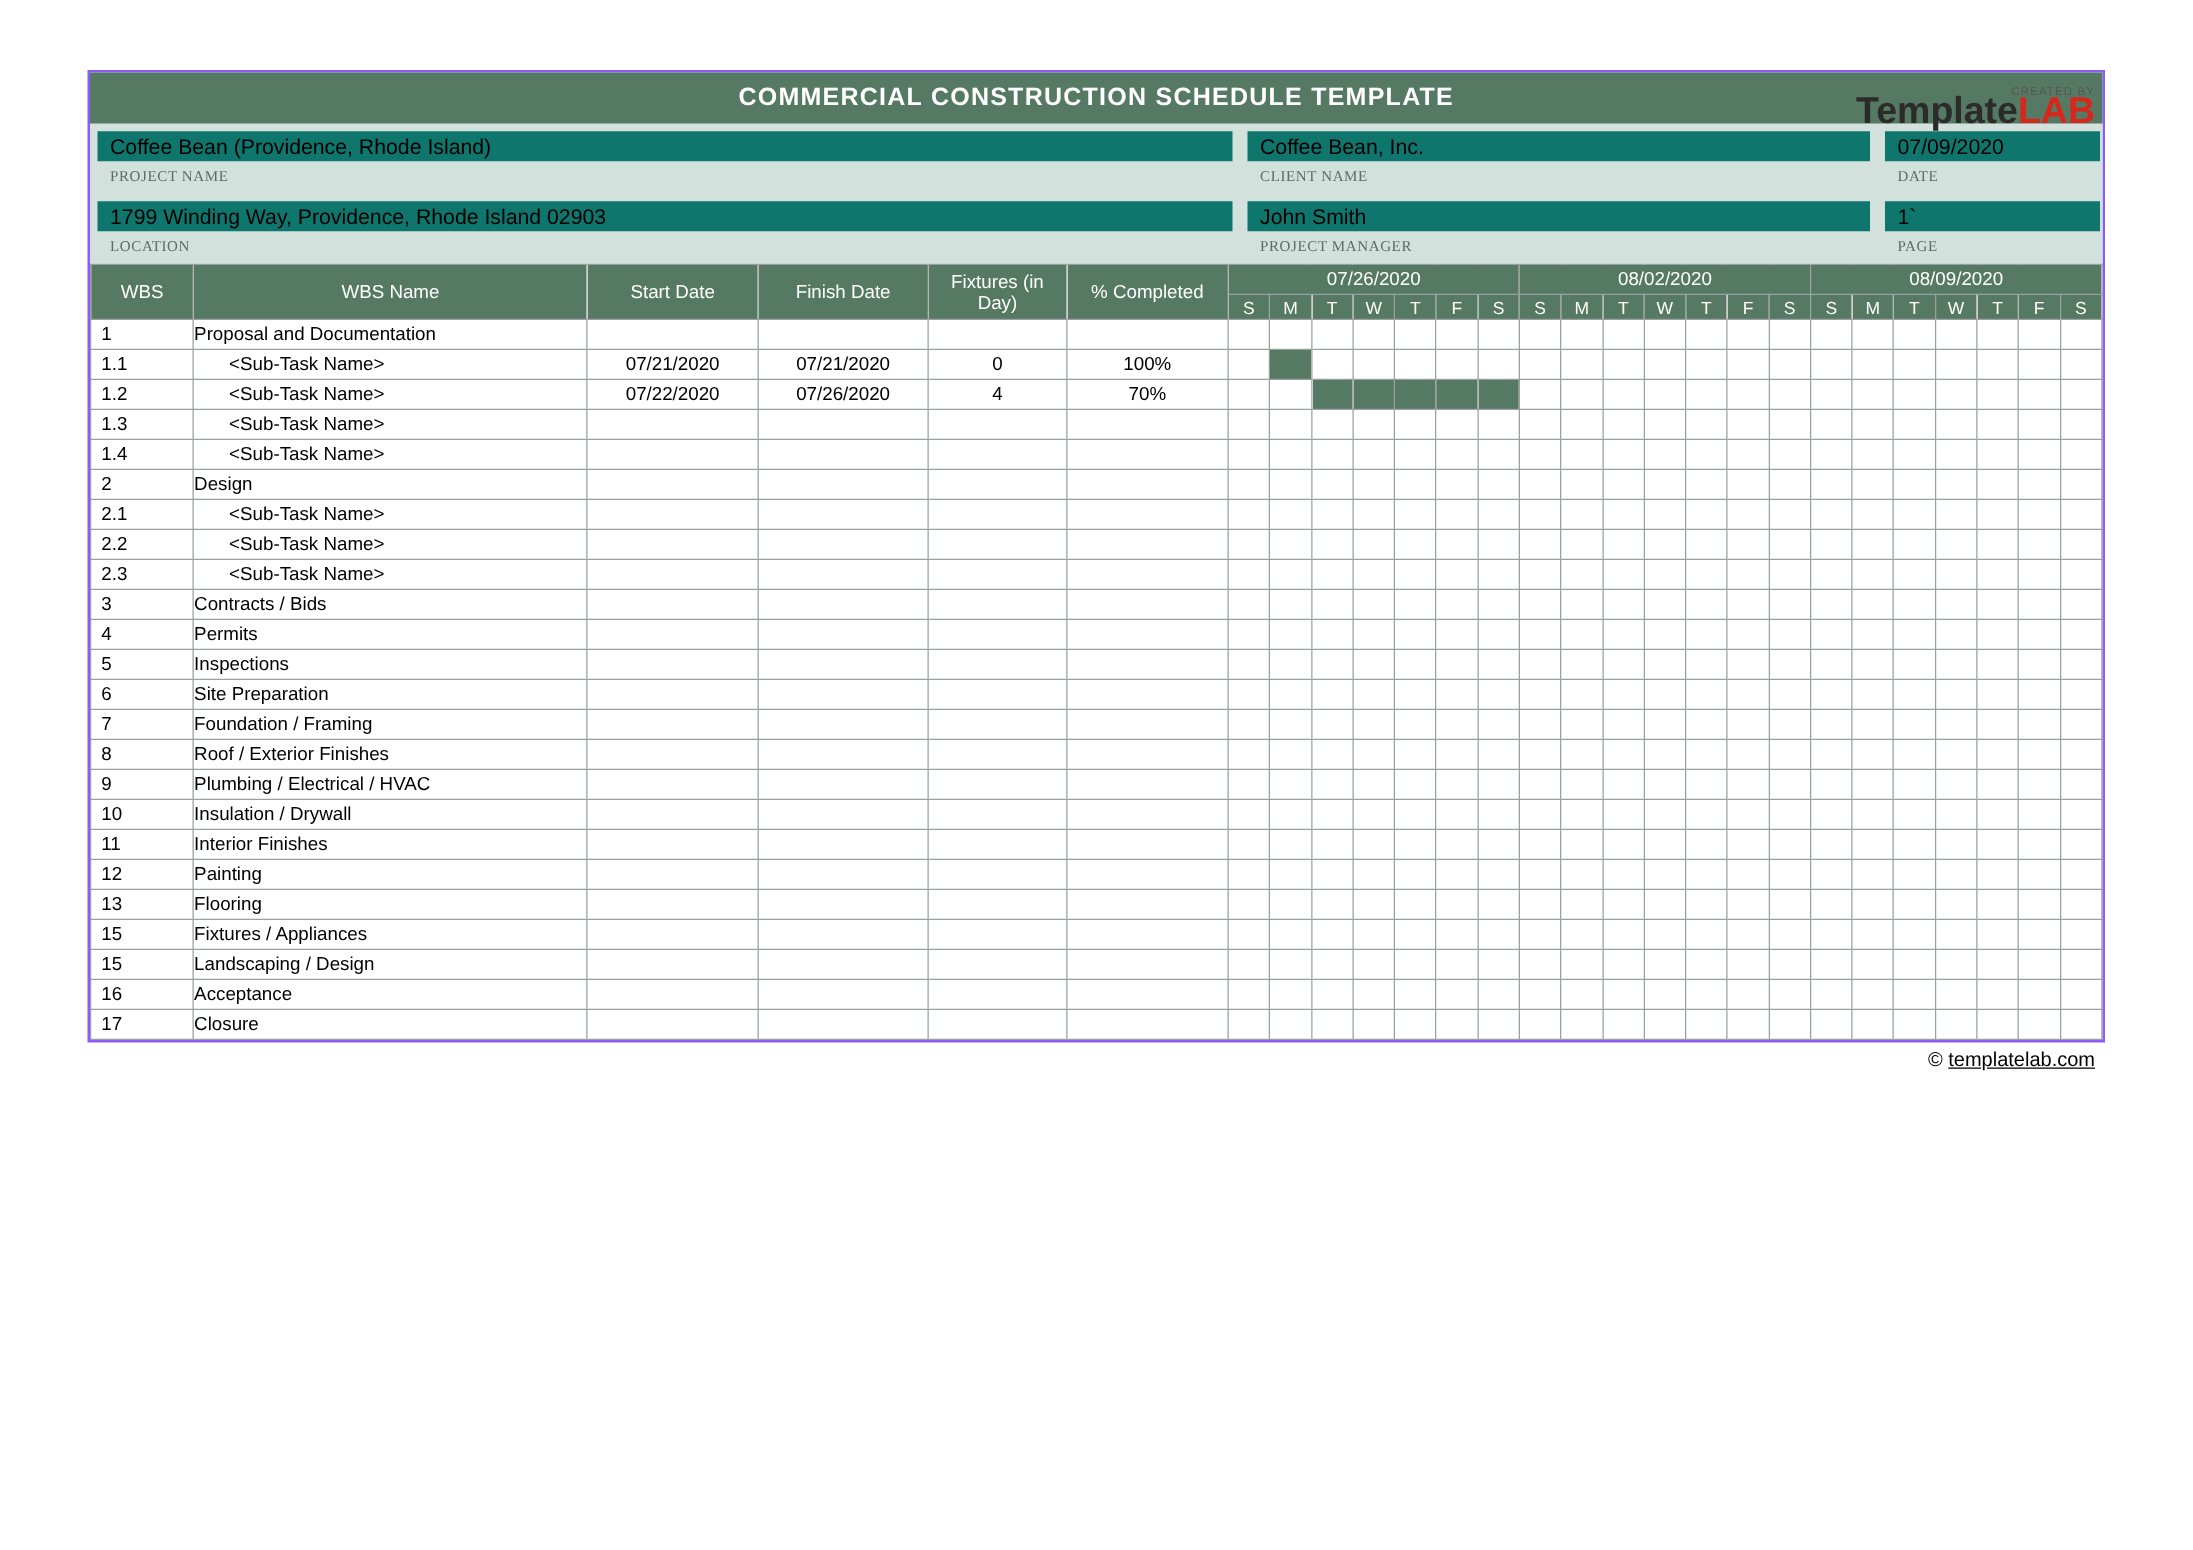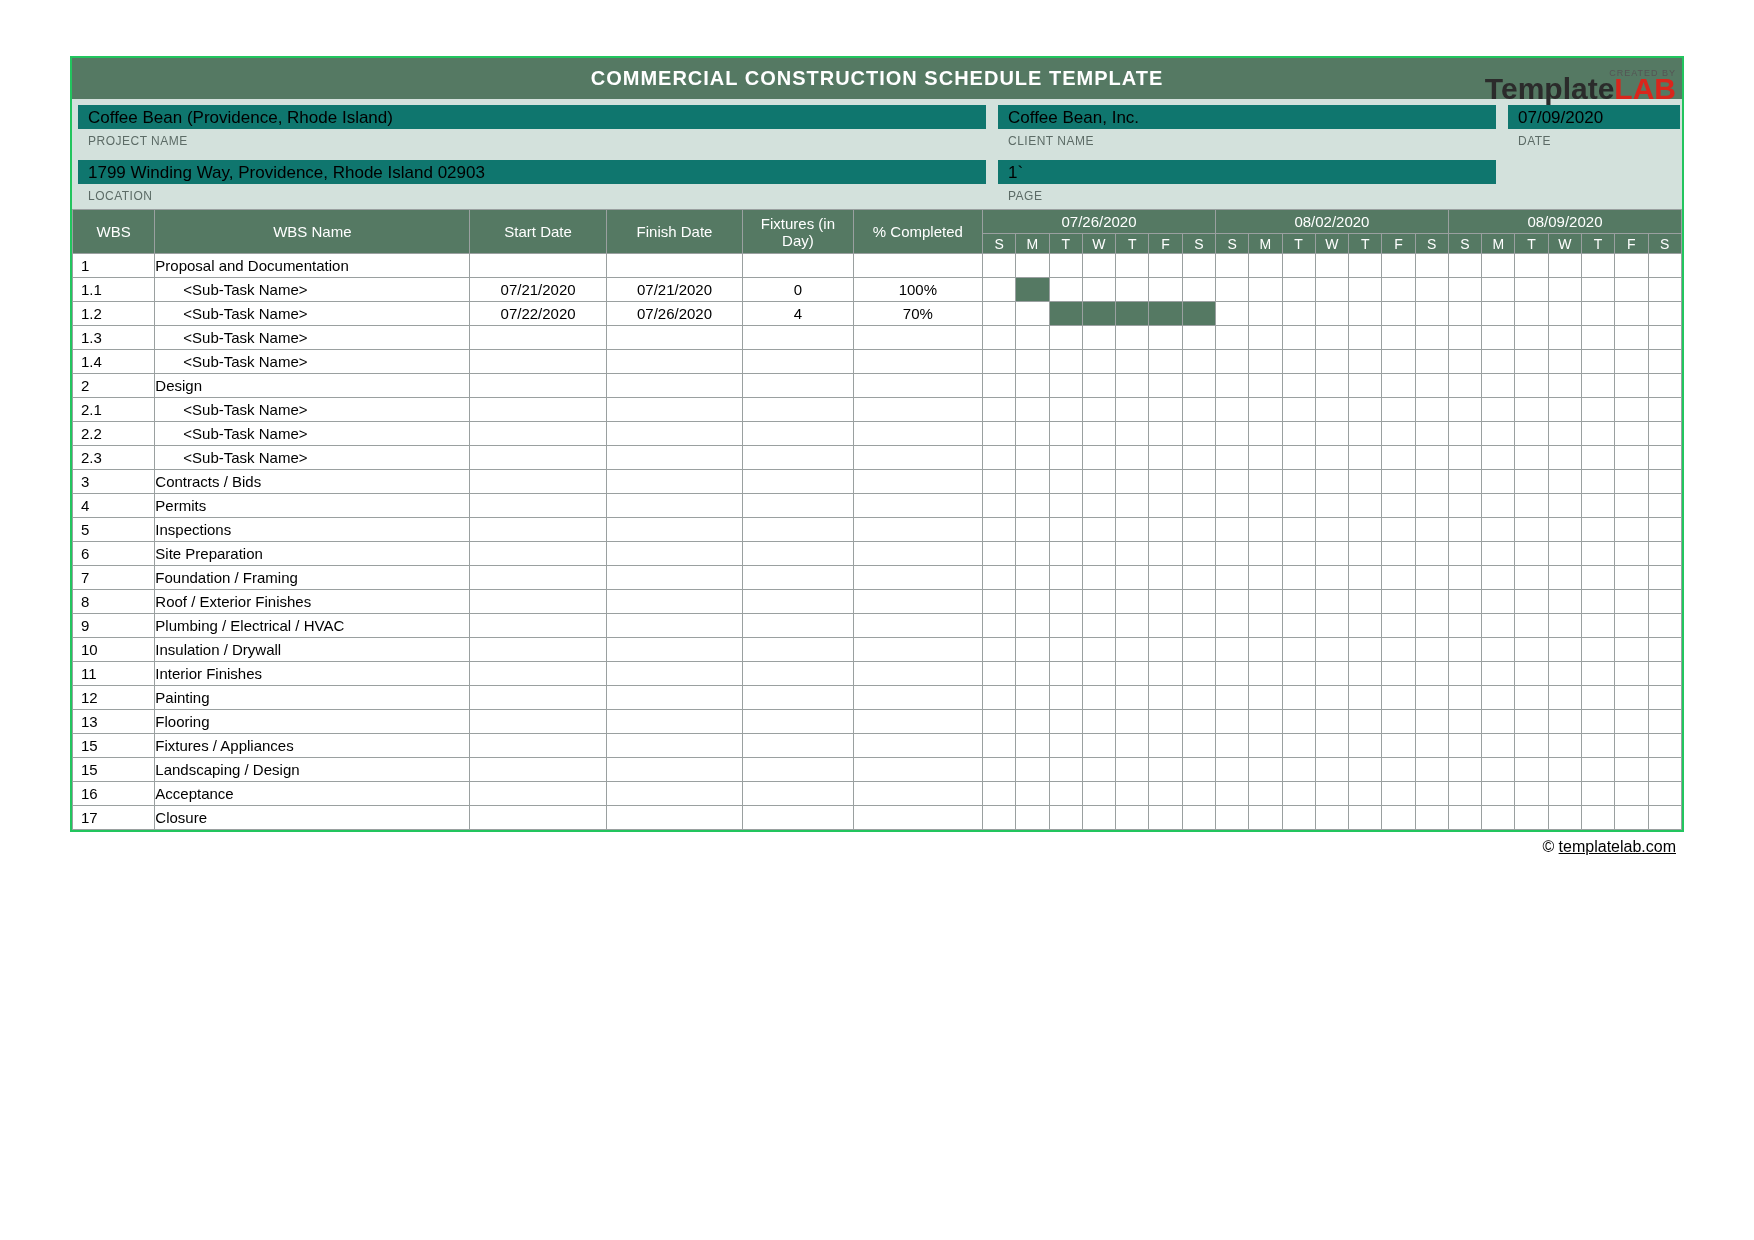--- a/index.html
+++ b/index.html
@@ -24,21 +24,21 @@
     right: 78px;
     font-family: Arial, sans-serif;
     text-align: right;
     margin-left: 36px;
   }
   .logo .small { font-size: 9px; letter-spacing: 1px; color: #555; margin-bottom:-4px; }
   .logo .big { font-size: 30px; font-weight: 700; color:#2b2b2b; line-height:1; }
   .logo .big .lab { color:#d9261c; font-weight:800; }
   .sheet {
     margin-top: 56px;
-    border: 2px solid #22c55e;
+    border: 2px solid #8b5cf6;
   }
   .title-bar {
     background:#557963;
     color:#fff;
     text-align:center;
     font-weight:700;
     font-size:20px;
     letter-spacing:1px;
     padding:9px 0;
   }
@@ -55,20 +55,21 @@
     color:#000;
     margin:6px 6px 0 6px;
     height:24px;
     line-height:17px;
   }
   .meta-lbl {
     font-size:12px;
     color:#5c6b66;
     padding:5px 16px 6px 16px;
     letter-spacing:0.5px;
+    font-family:Liberation Serif, serif;
   }
   table.grid {
     width:100%;
     border-collapse:collapse;
     table-layout:fixed;
   }
   table.grid th, table.grid td {
     border:1px solid #9aa0a0;
     font-size:15px;
     padding:0;
@@ -132,20 +133,24 @@
         <div class="meta-val">Coffee Bean, Inc.</div>
         <div class="meta-lbl">CLIENT NAME</div>
       </div>
       <div class="meta-cell">
         <div class="meta-val">07/09/2020</div>
         <div class="meta-lbl">DATE</div>
       </div>
       <div class="meta-cell">
         <div class="meta-val">1799  Winding Way, Providence, Rhode Island   02903</div>
         <div class="meta-lbl">LOCATION</div>
+      </div>
+      <div class="meta-cell">
+        <div class="meta-val">John Smith</div>
+        <div class="meta-lbl">PROJECT MANAGER</div>
       </div>
       <div class="meta-cell">
         <div class="meta-val">1`</div>
         <div class="meta-lbl">PAGE</div>
       </div>
     </div>
 
     <table class="grid">
       <colgroup>
         <col class="c-wbs">

